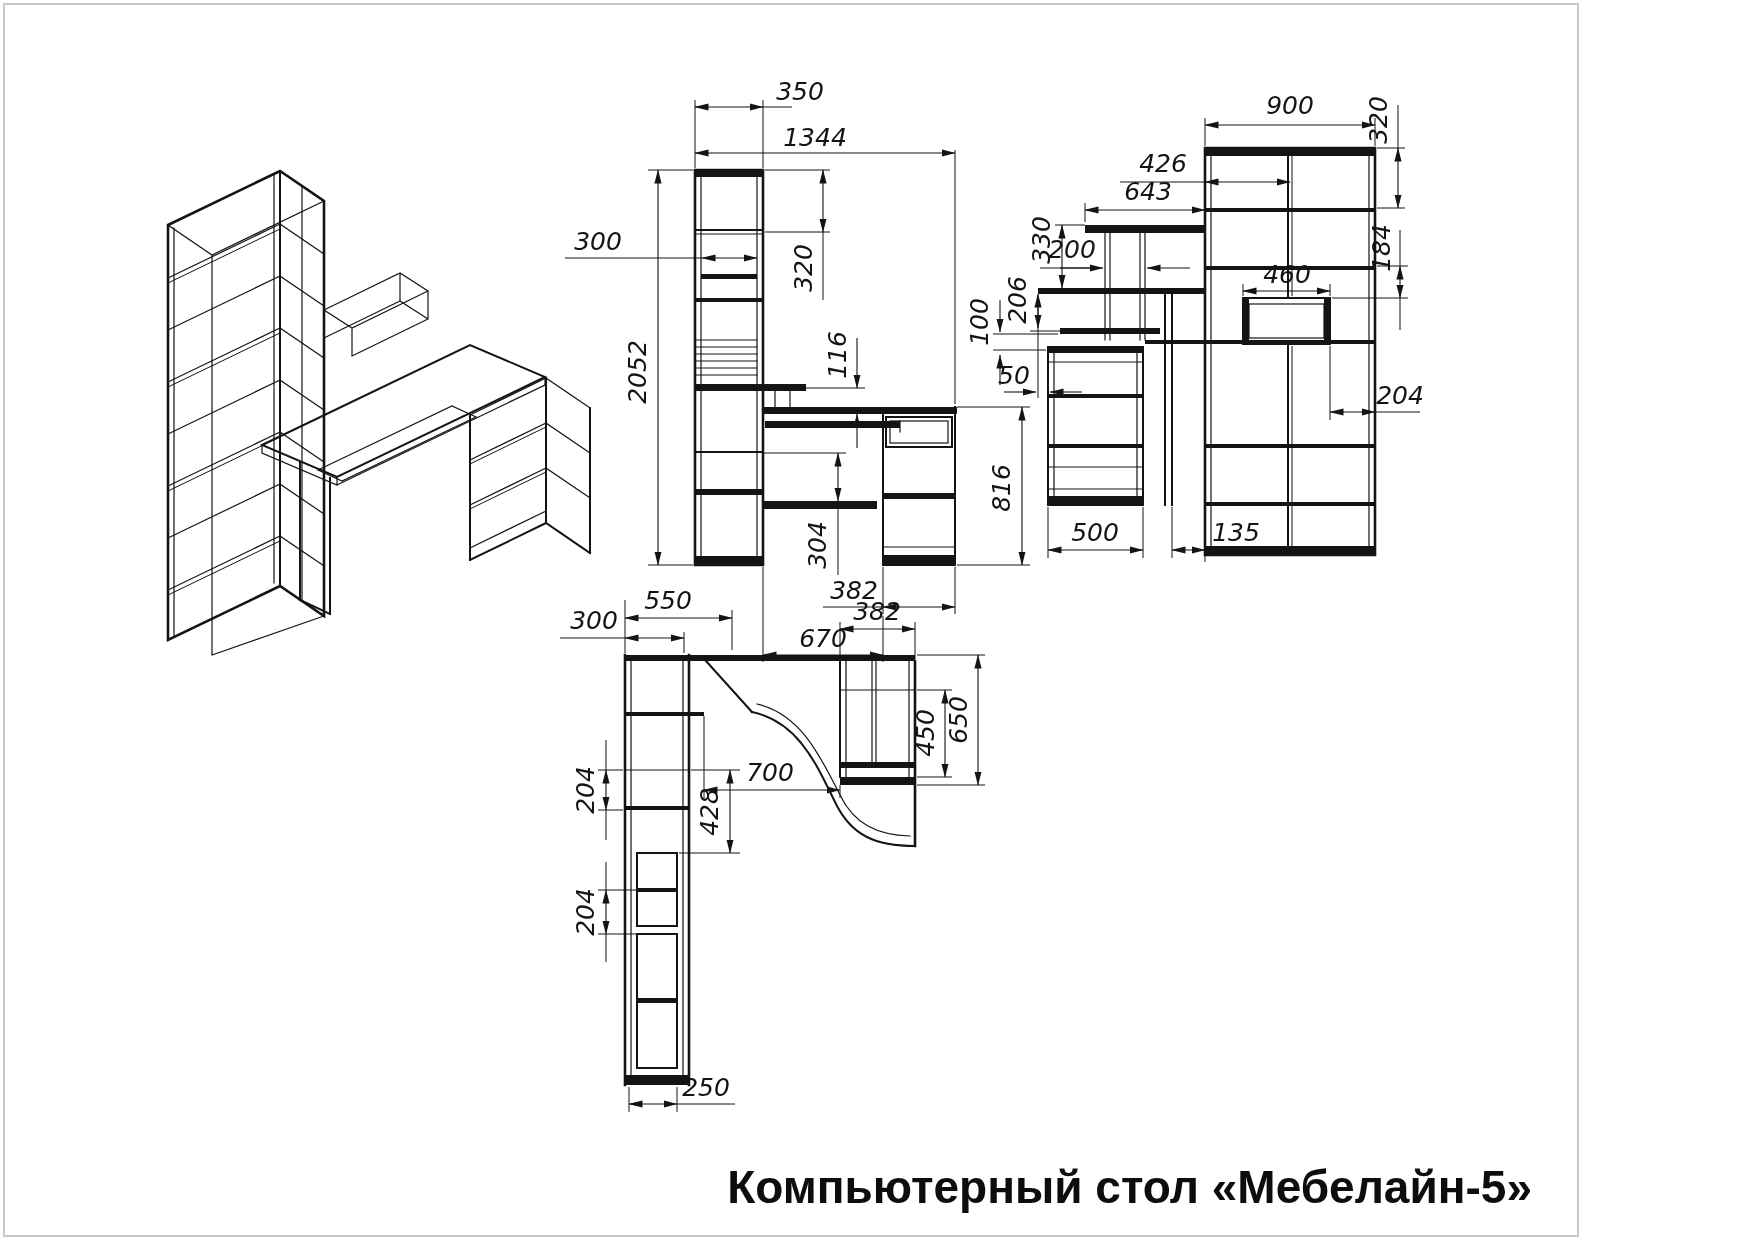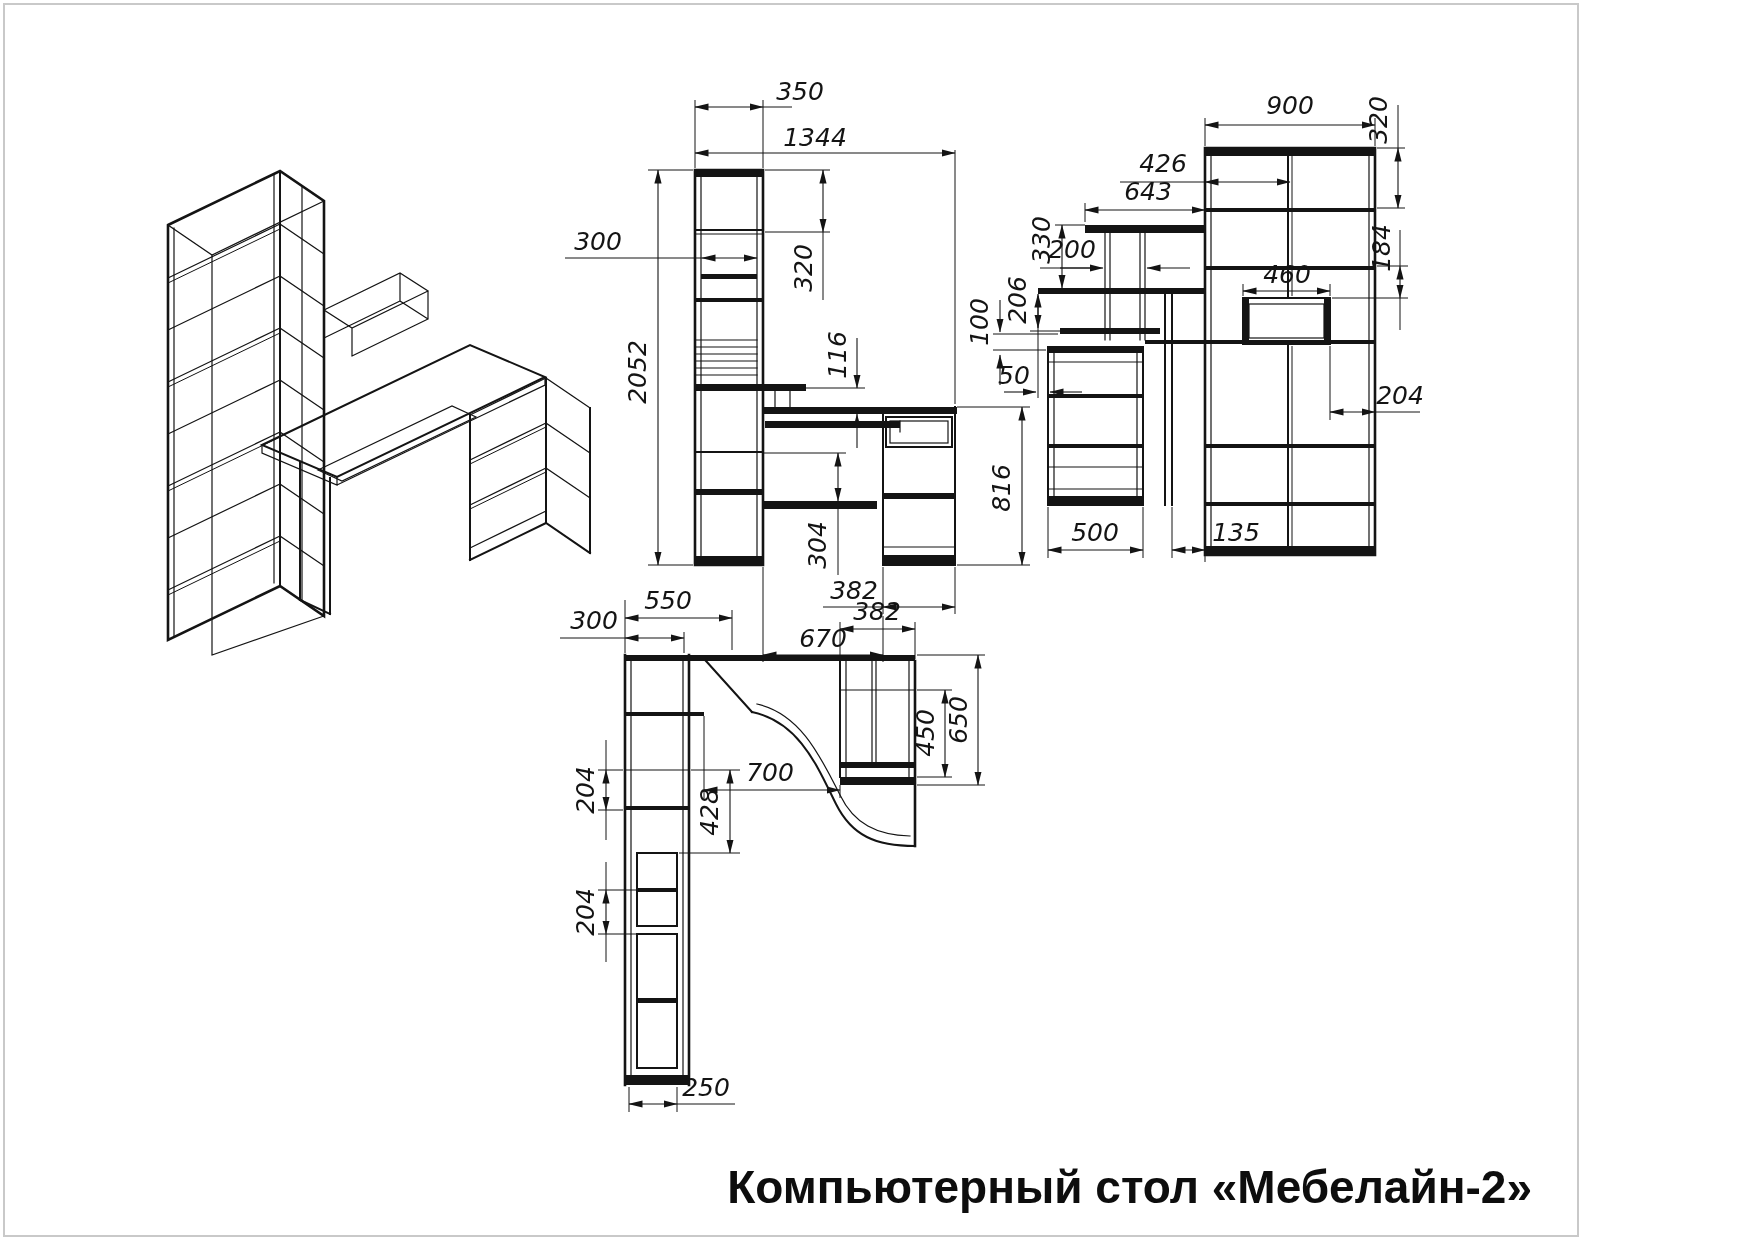--- a/index.html
+++ b/index.html
@@ -260,14 +260,14 @@
         <path class="x" d="M691,770 H740 M679,853 H740"></path>
         <line class="m" x1="730" y1="770" x2="730" y2="853"></line>
         <text class="dim" x="718" y="812" transform="rotate(-90 718 812)">428</text>
         <path class="x" d="M629,1087 V1112 M677,1087 V1112 M677,1104 H735"></path>
         <line class="m" x1="629" y1="1104" x2="677" y2="1104"></line>
         <text class="dim" x="706" y="1096">250</text>
       </g>
     </g>
   </svg>
 
-  <div id="title">Компьютерный стол «Мебелайн-2»</div>
+  <div id="title">Компьютерный стол «Мебелайн-5»</div>
 </div>
 
 </body></html>

